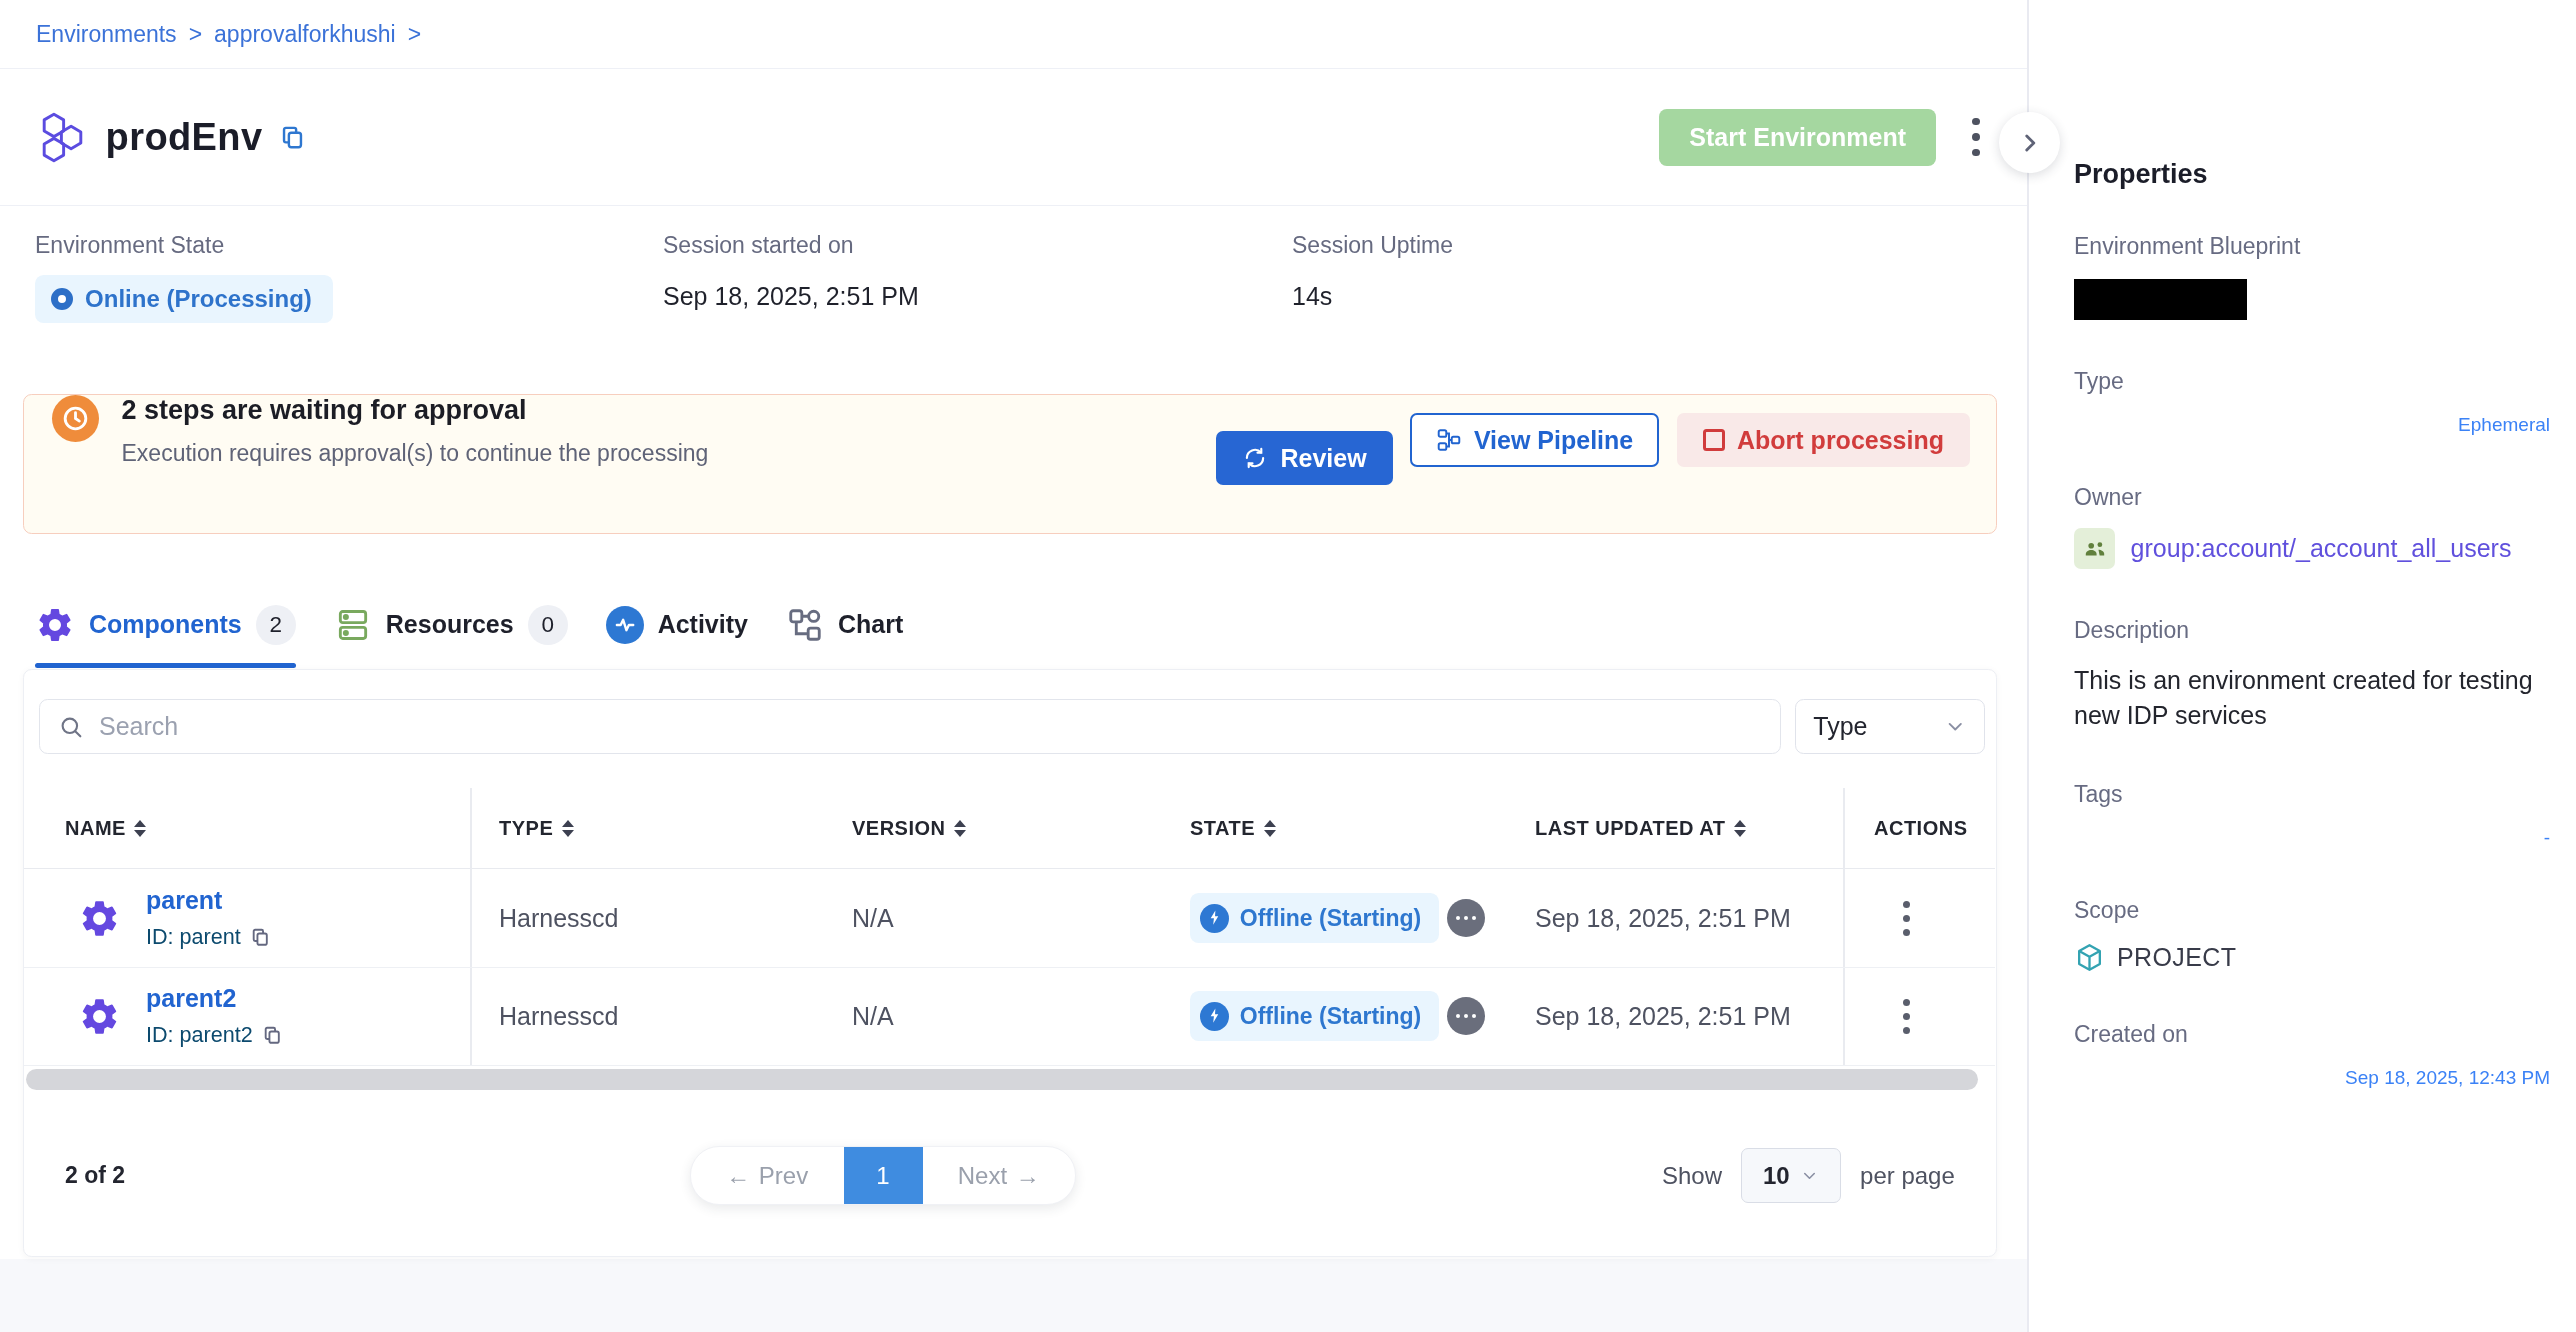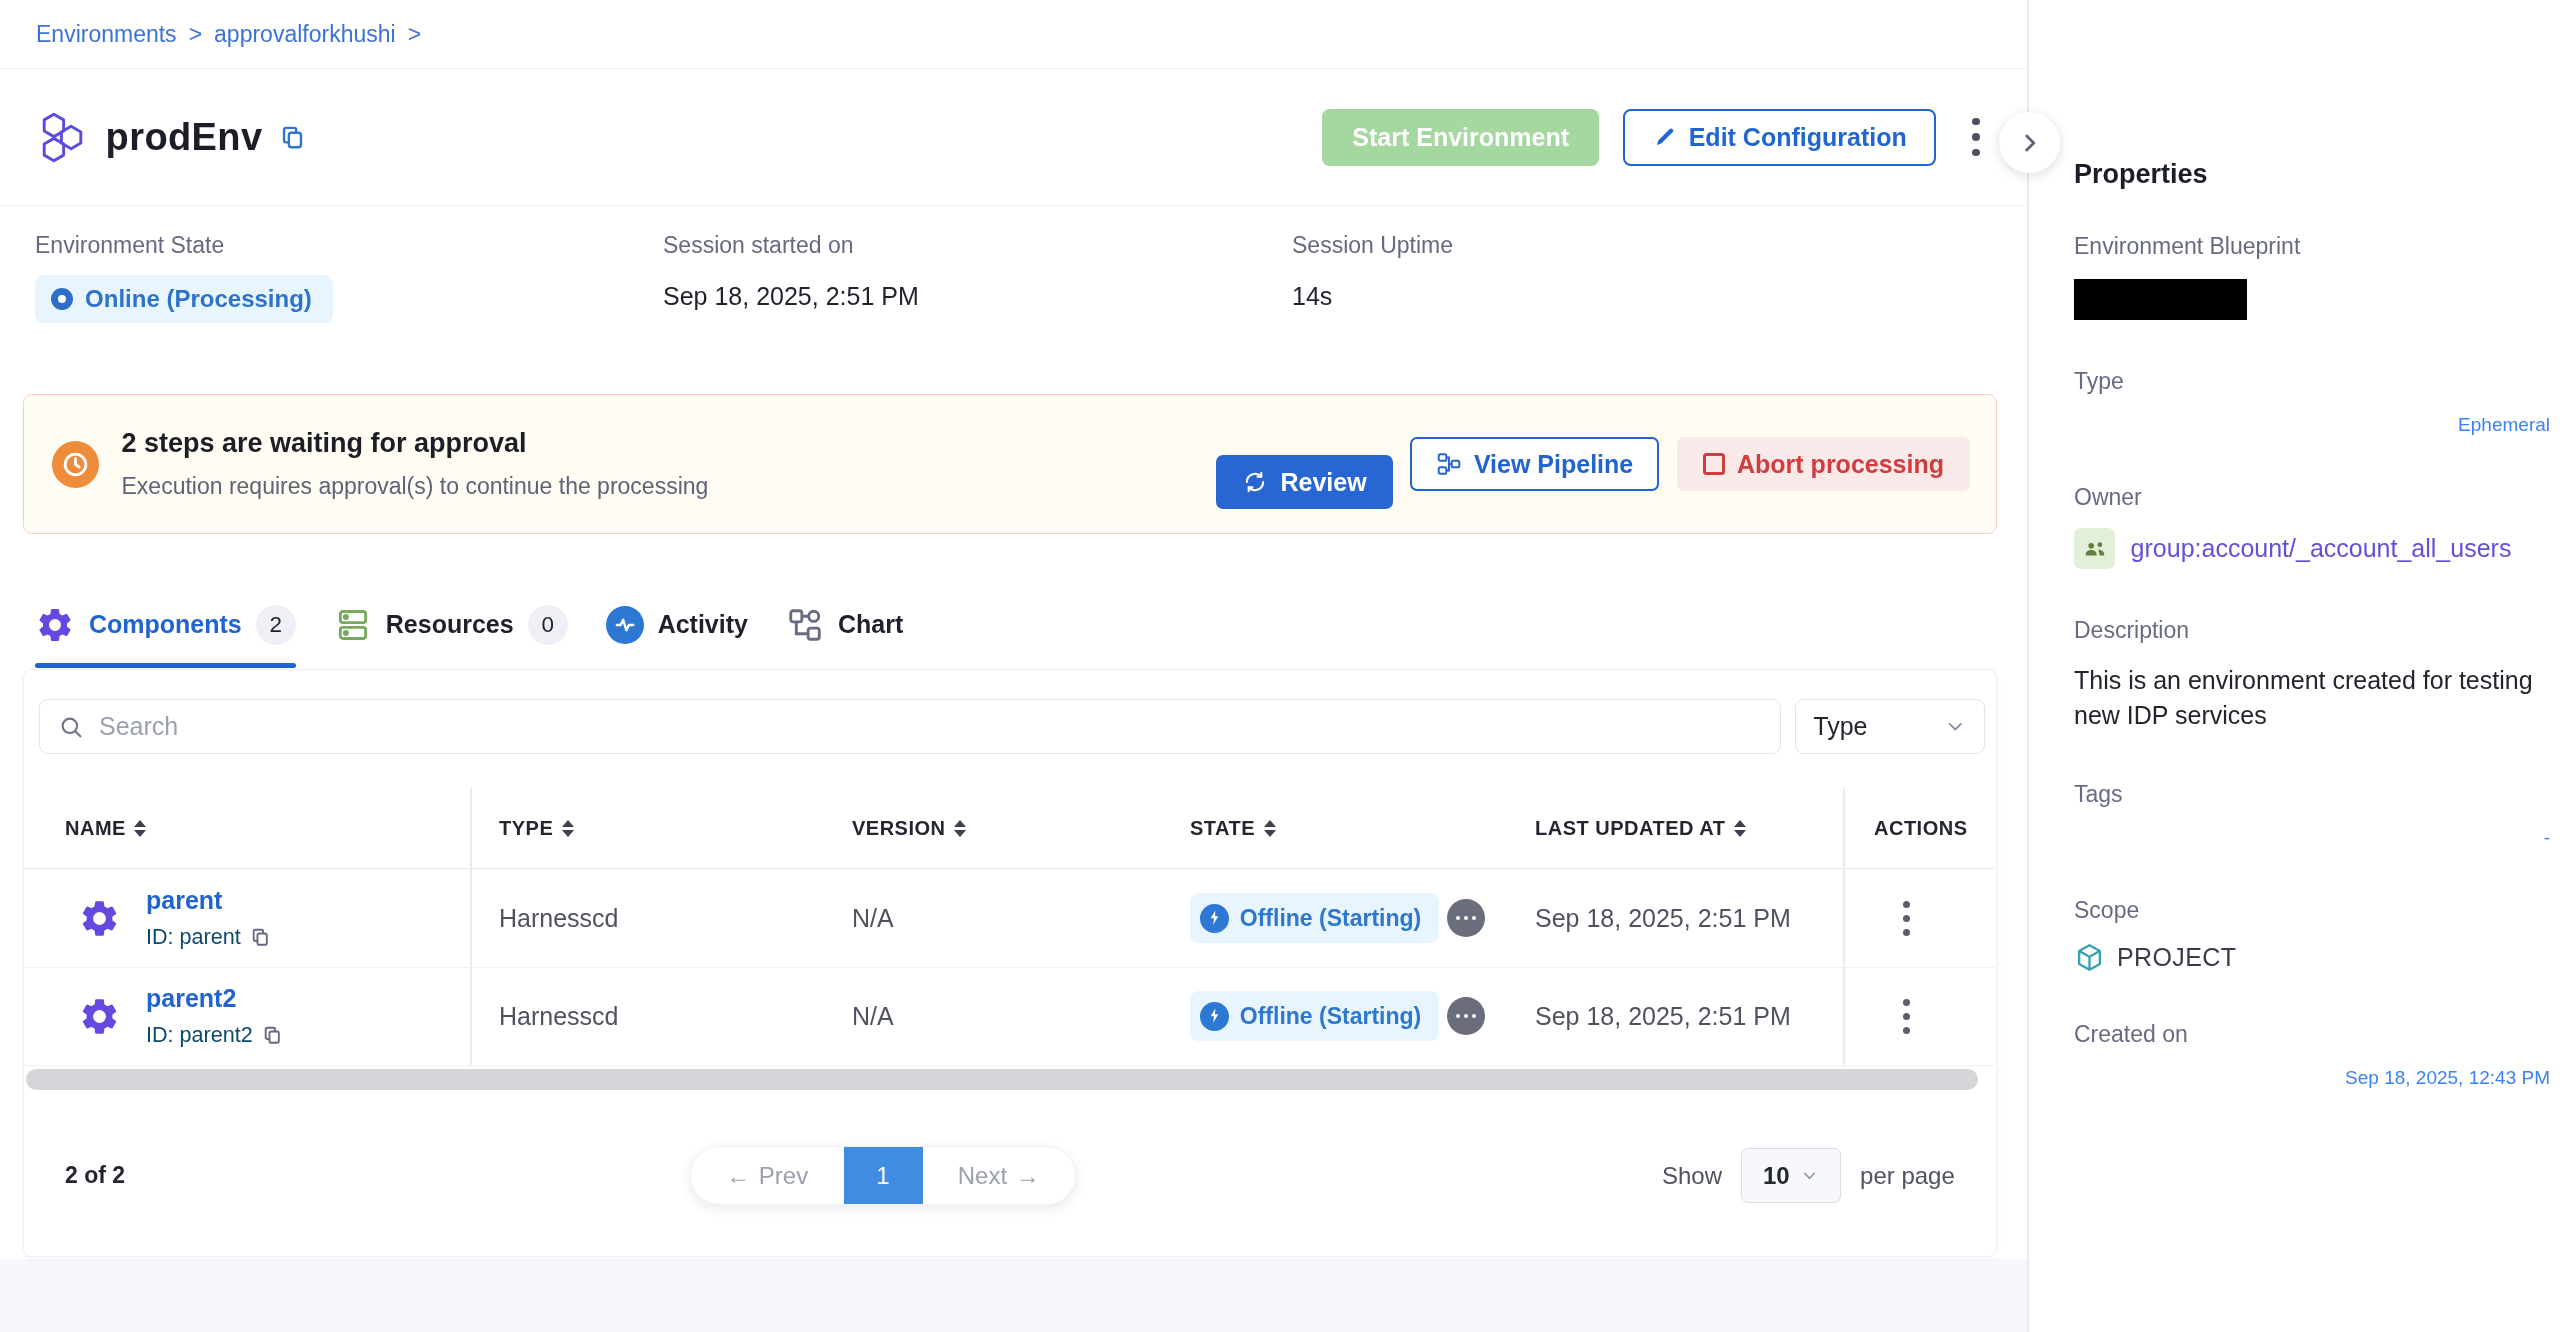--- a/index.html
+++ b/index.html
@@ -26,21 +26,21 @@
   .kebab i { width:7.8px; height:7.8px; border-radius:50%; background:#4e5260; }
 
   .stats { position:absolute; left:35px; top:232px; display:flex; }
   .stat-col1 { width:628px; } .stat-col2 { width:629px; }
   .stat-label { font-size:23px; color:#666a80; }
   .stat-value { font-size:25px; color:#1f212b; margin-top:22.5px; }
   .state-badge { display:inline-flex; align-items:center; gap:12px; background:#e9f5fe; border-radius:8.6px; padding:10.4px 21px 10.4px 15.6px; margin-top:15.6px; }
   .state-ring { width:22.5px; height:22.5px; border-radius:50%; border:7px solid #2d6fc7; background:#fff; }
   .state-badge span { font-size:24px; font-weight:bold; color:#2e73cb; }
 
-  .banner { position:absolute; left:23px; top:394px; width:1974px; height:140px; background:#fffcf3; border:1.7px solid #f7cebe; border-radius:8.6px; display:flex; align-items:center; padding:0 26px 0 28px; }
+  .banner { position:absolute; left:23px; top:394px; width:1974px; height:140px; background:#fffcf3; border:1.7px solid #f7cebe; border-radius:8.6px; display:flex; align-items:flex-start; padding:0 26px 0 28px; }
   .clock-badge { width:47px; height:47px; border-radius:50%; background:#ef8c3b; display:flex; align-items:center; justify-content:center; flex:0 0 auto; }
   .banner-text { margin-left:22.5px; }
   .banner-title { font-size:27px; font-weight:bold; color:#1c1d25; }
   .banner-sub { font-size:23px; color:#5f6377; margin-top:14px; }
   .banner-actions { margin-left:auto; display:flex; align-items:center; gap:17.3px; }
   .btn-review { height:54px; padding:0 26px; background:#2766d3; color:#fff; border-radius:7px;margin-top:36px; }
   .btn-pipeline { height:54px; padding:0 24px; background:#fff; border:2.6px solid #2164d0; color:#2164d0; border-radius:7px; }
   .btn-abort { height:54px; padding:0 26px; background:#f9e9e8; color:#d13c3c; border-radius:7px; }
   .stop-square { width:22.5px; height:22.5px; border:3.5px solid #d13c3c; border-radius:3.5px; }
 
@@ -136,26 +136,20 @@
       </svg>
       <span class="page-title">prodEnv</span>
       <svg class="copy-icon-blue" viewBox="0 0 24 24">
         <g fill="none" stroke="#2e77d0" stroke-width="2" stroke-linejoin="round">
           <rect x="9" y="8" width="10" height="12" rx="2"></rect>
           <path d="M15 8V5.5A1.5 1.5 0 0 0 13.5 4H6.5A1.5 1.5 0 0 0 5 5.5v9A1.5 1.5 0 0 0 6.5 16H9"></path>
         </g>
       </svg>
       <div class="header-actions">
         <button class="btn btn-start">Start Environment</button>
-        <button class="btn btn-edit">
-          <svg width="24" height="24" viewBox="0 0 24 24">
-            <path d="M4 20l1.2-4.5L16.7 4a2.2 2.2 0 0 1 3.1 3.1L8.3 18.6 4 20z" fill="#2165d1"></path>
-          </svg>
-          <span>Edit Configuration</span>
-        </button>
         <div class="kebab">
             <i></i>
             <i></i>
             <i></i>
           </div>
       </div>
     </div>
 
     <div class="stats">
       <div class="stat-col1">

